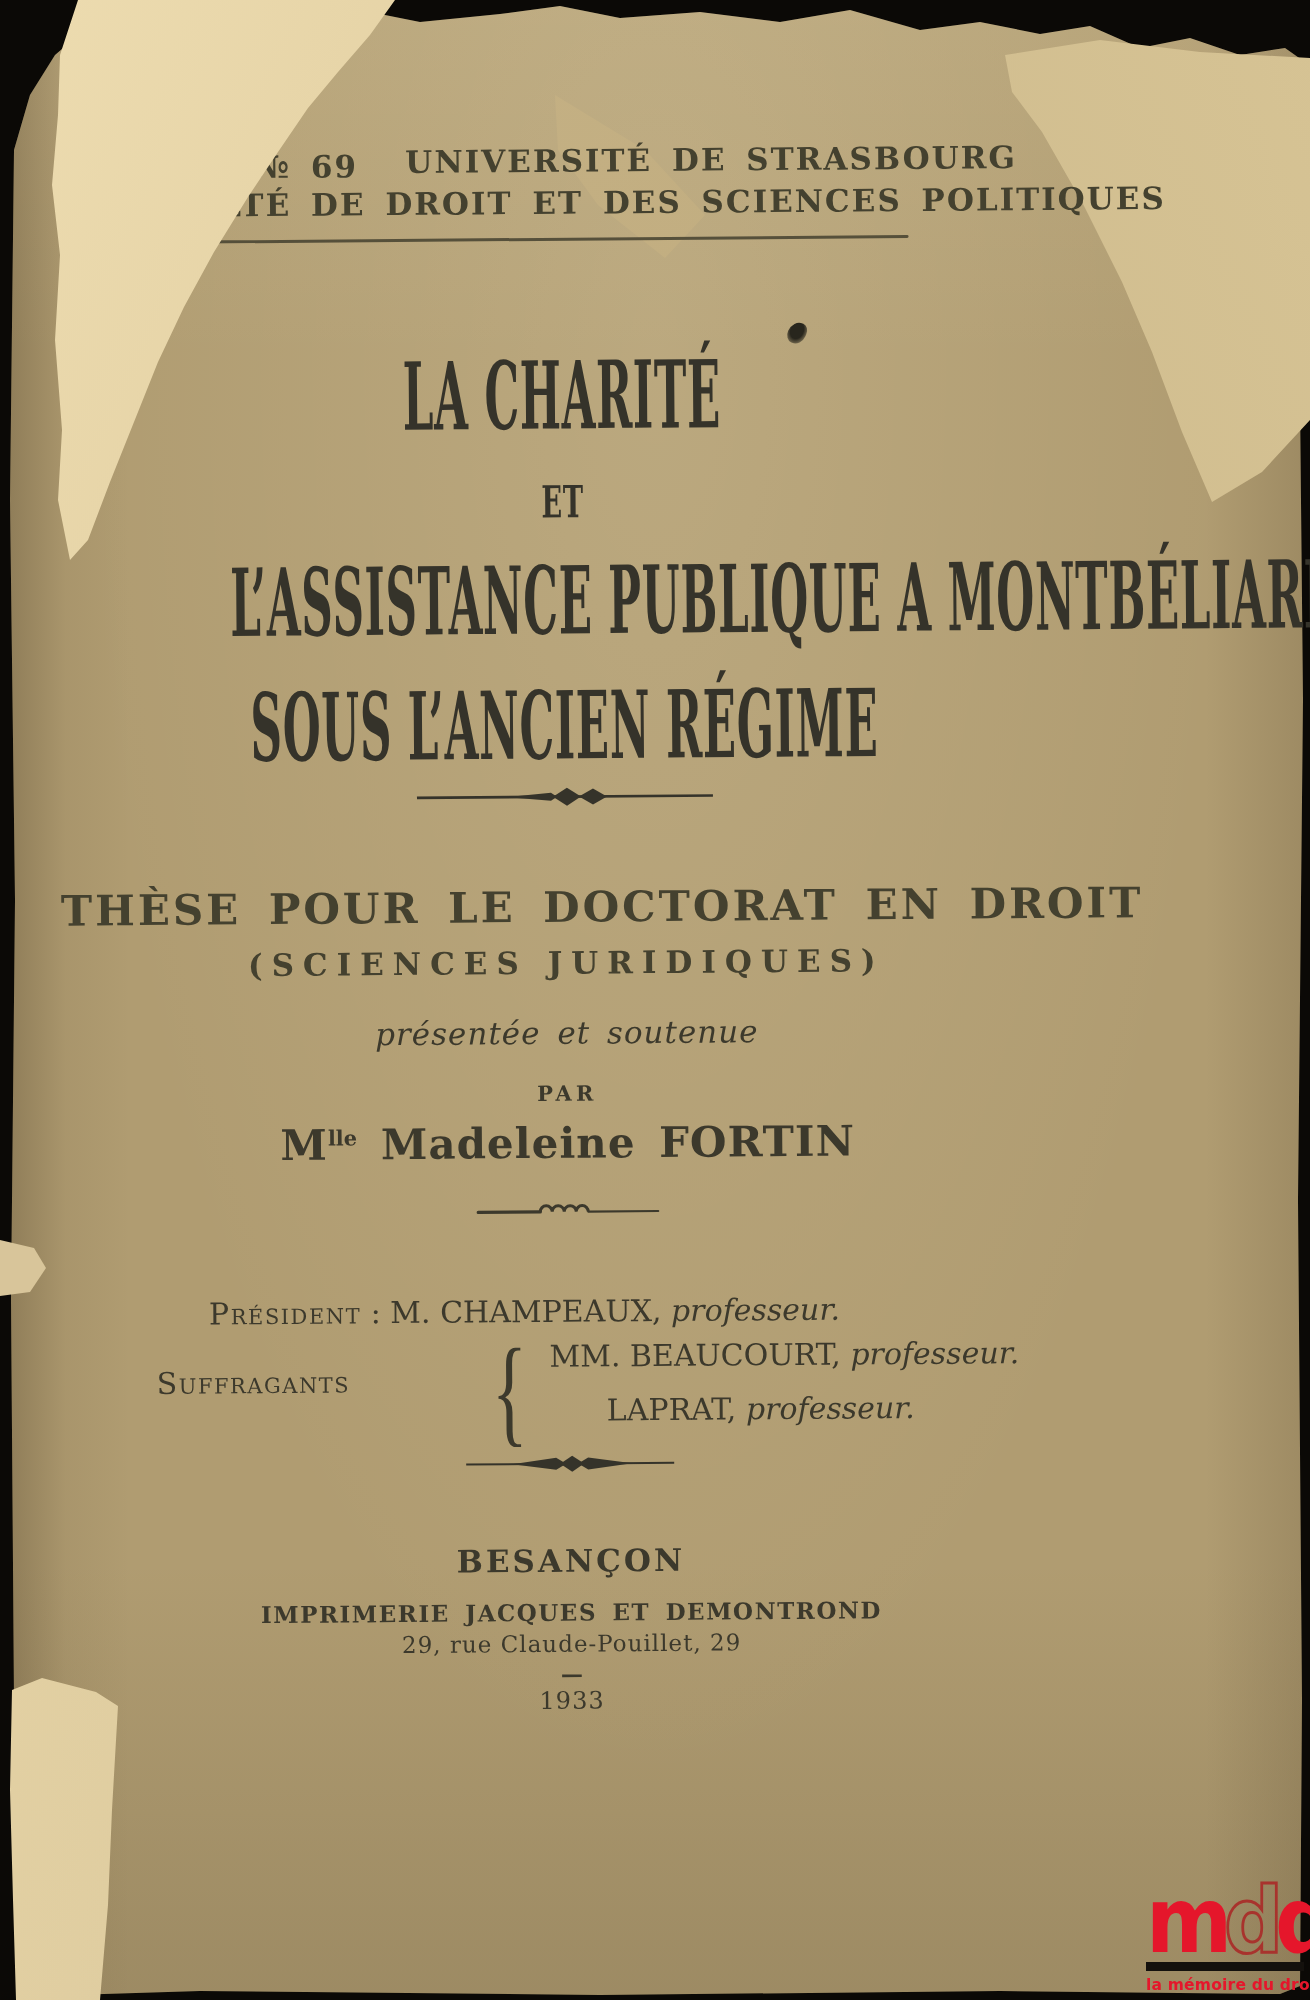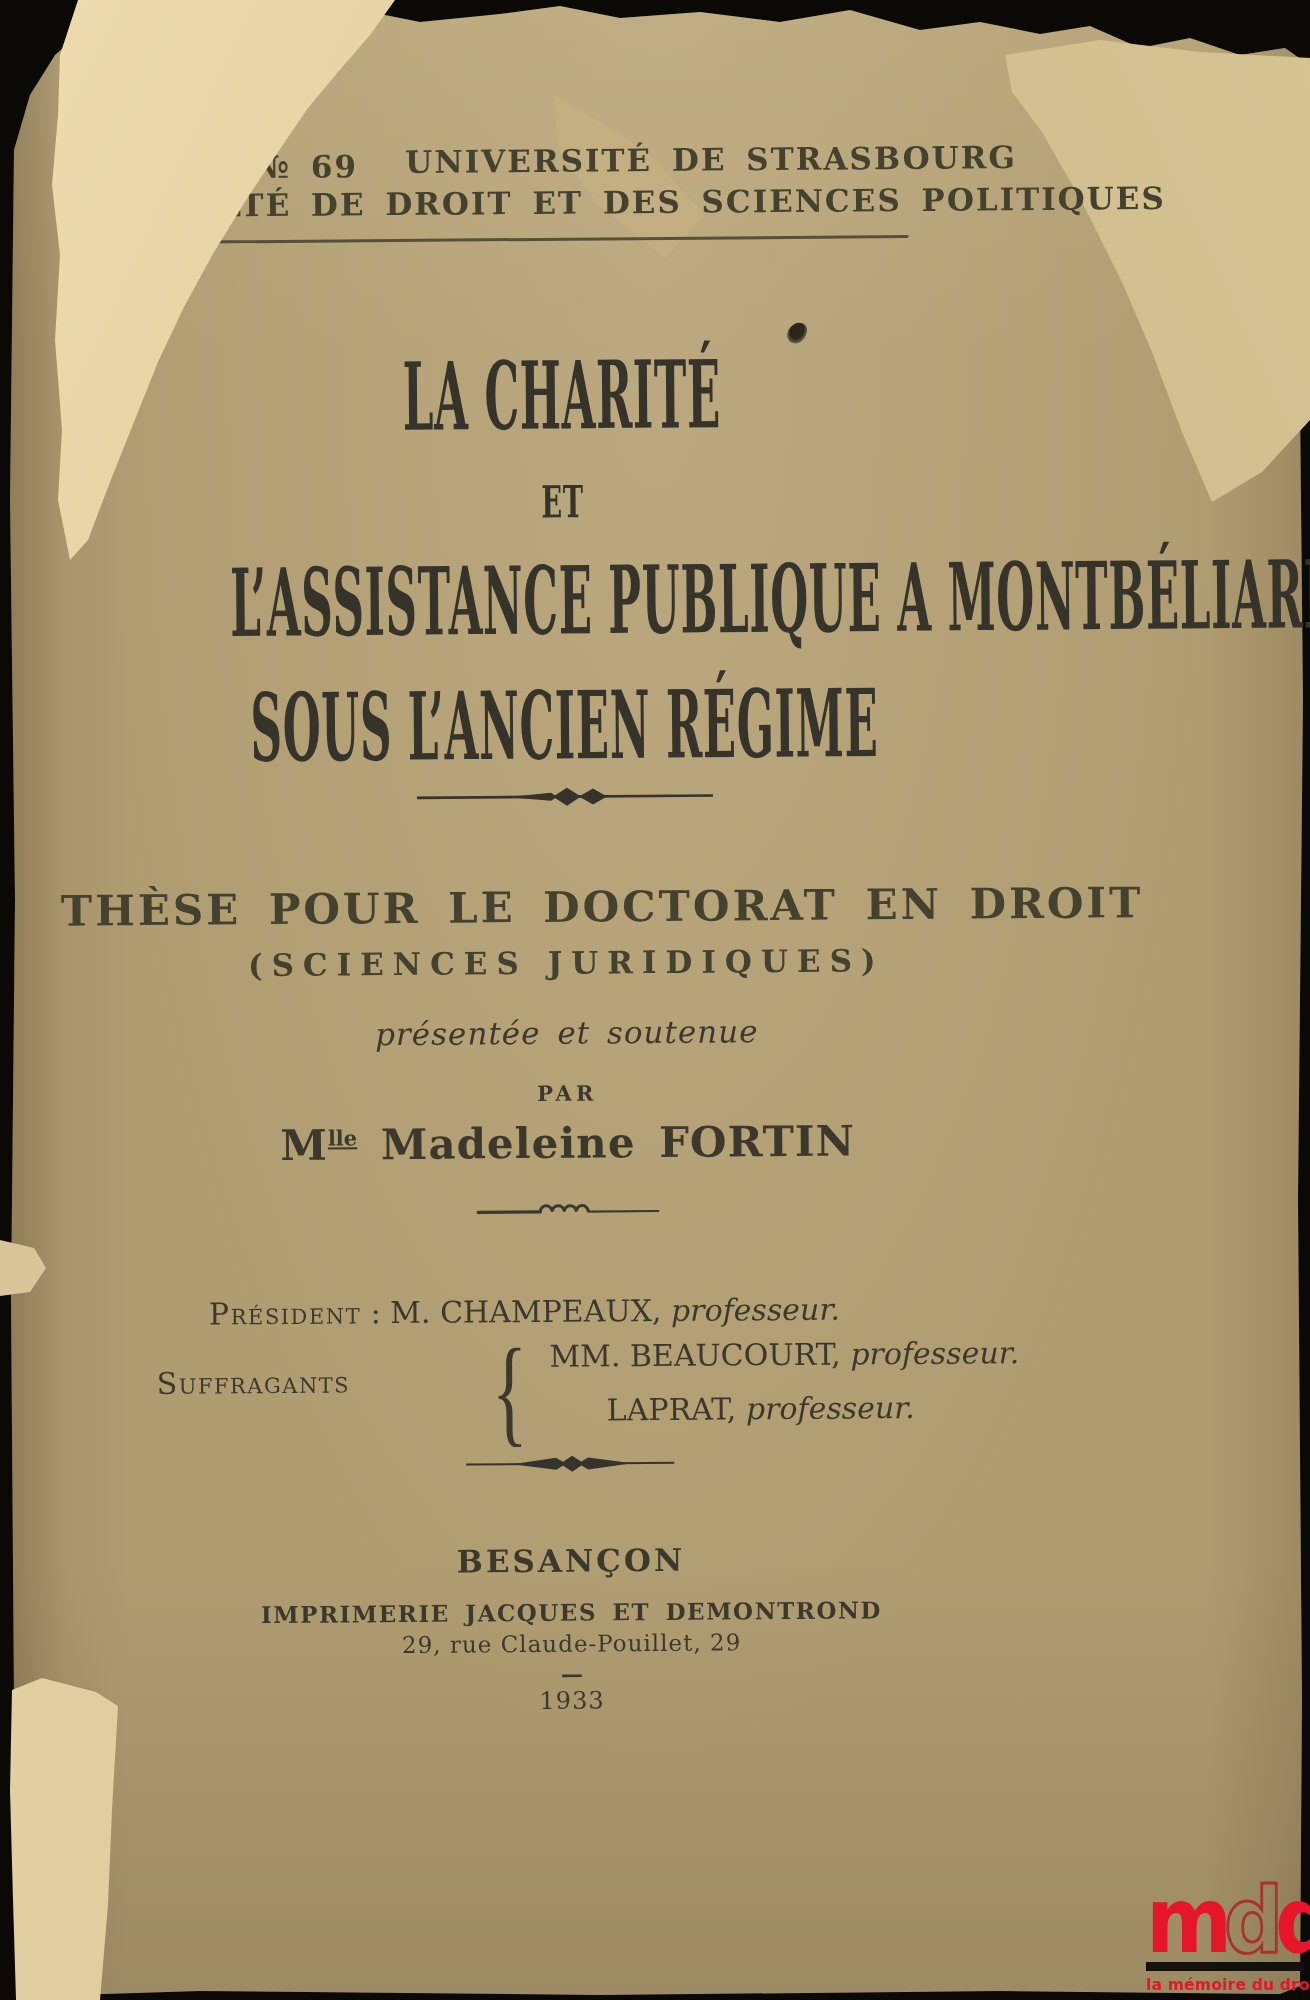--- a/index.html
+++ b/index.html
@@ -94,21 +94,21 @@
     transform:scale(0.66,1.42);transform-origin:50% 50%;
     letter-spacing:1px;
   }
   .title-et{font-size:34px;transform:scale(0.8,1.3);}
 
   .these{font-size:42px;font-weight:700;letter-spacing:3px;word-spacing:10px;color:var(--ink-soft);}
   .sciences{font-size:31px;font-weight:700;letter-spacing:9px;color:var(--ink-soft);}
   .presentee{font-size:31px;font-style:italic;letter-spacing:1px;word-spacing:6px;}
   .par{font-size:21px;font-weight:700;letter-spacing:4px;}
   .author{font-size:42px;font-weight:700;letter-spacing:1px;word-spacing:8px;}
-  .author sup{font-size:50%;text-decoration:underline;text-underline-offset:2px;vertical-align:14px;letter-spacing:0;}
+  .author sup{font-size:50%;text-underline-offset:2px;vertical-align:14px;letter-spacing:0;}
 
   .jury{font-size:30px;}
   .smallcaps{font-variant:small-caps;letter-spacing:1.5px;}
   .ital{font-style:italic;}
   .brace{
     font-size:120px;font-weight:400;line-height:1;
     transform:scale(0.62,1.0);transform-origin:0 0;
     font-family:"Liberation Serif","DejaVu Serif",serif;
   }
 

